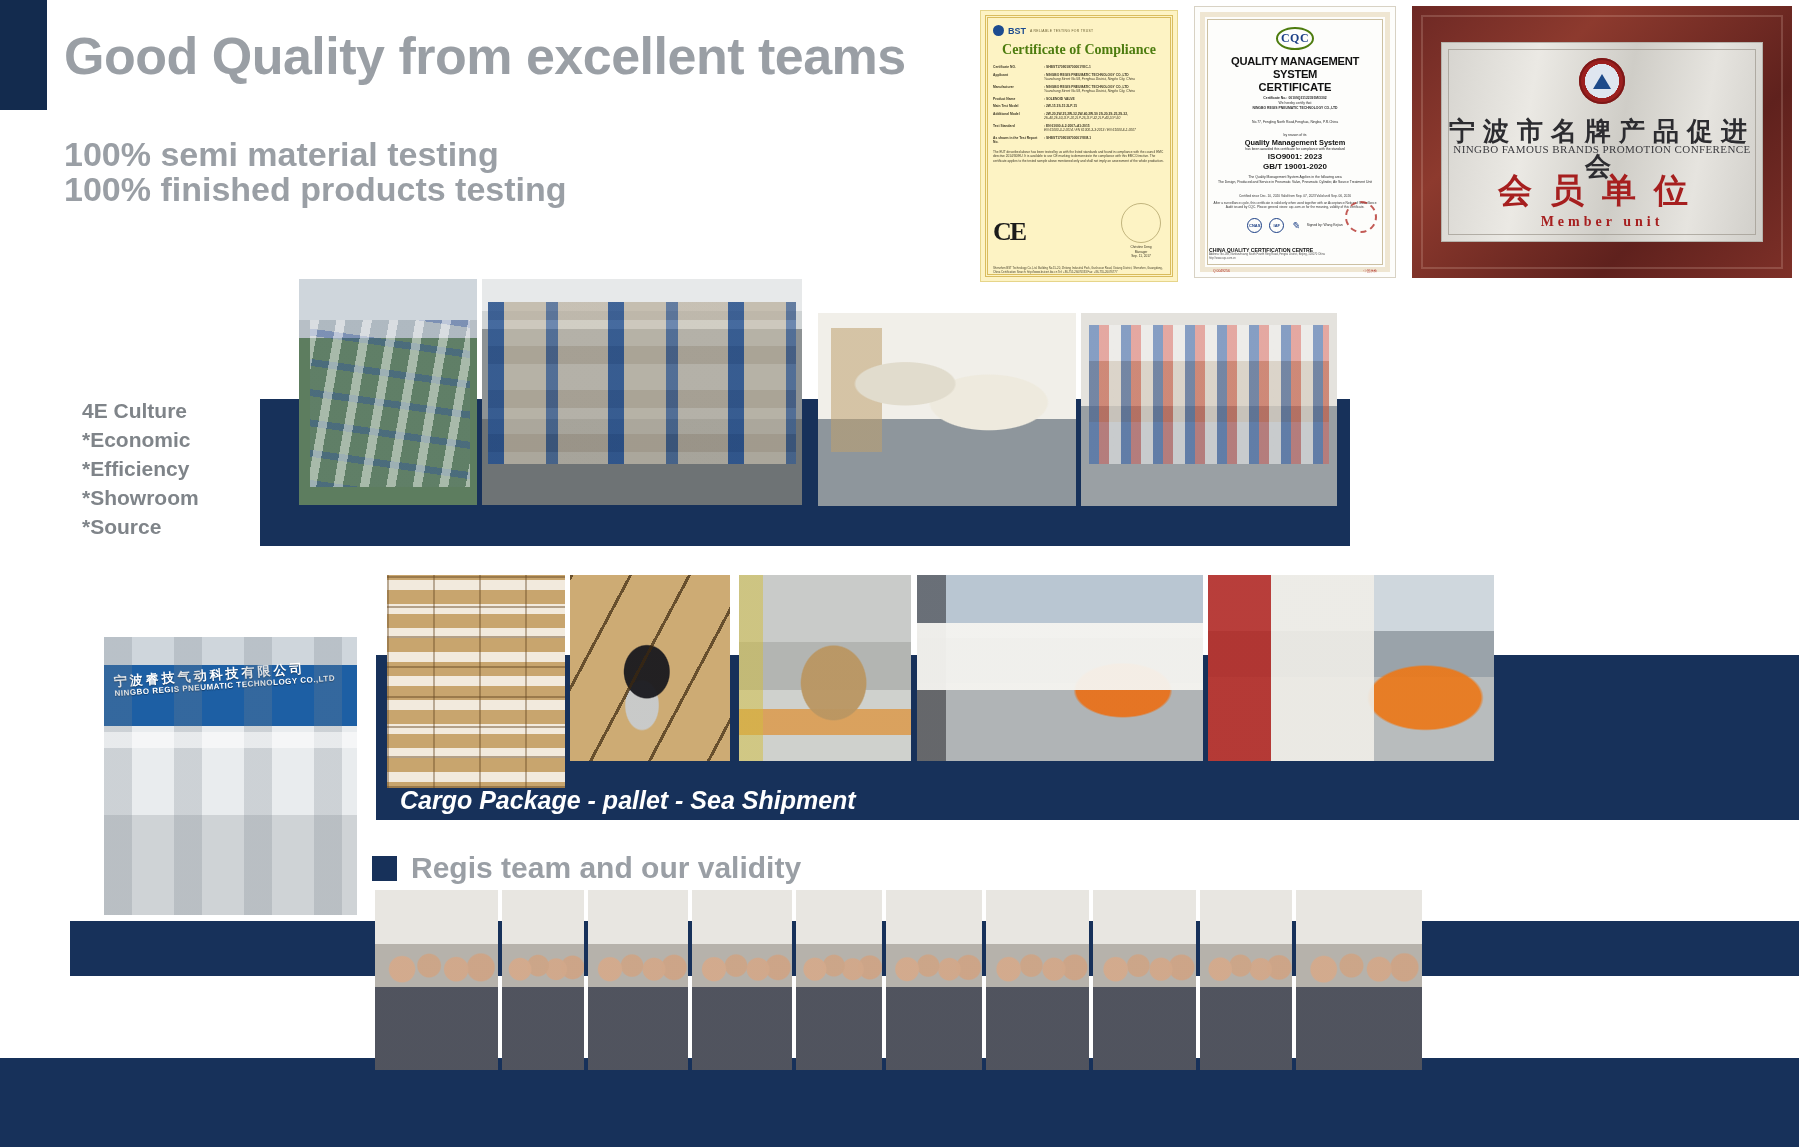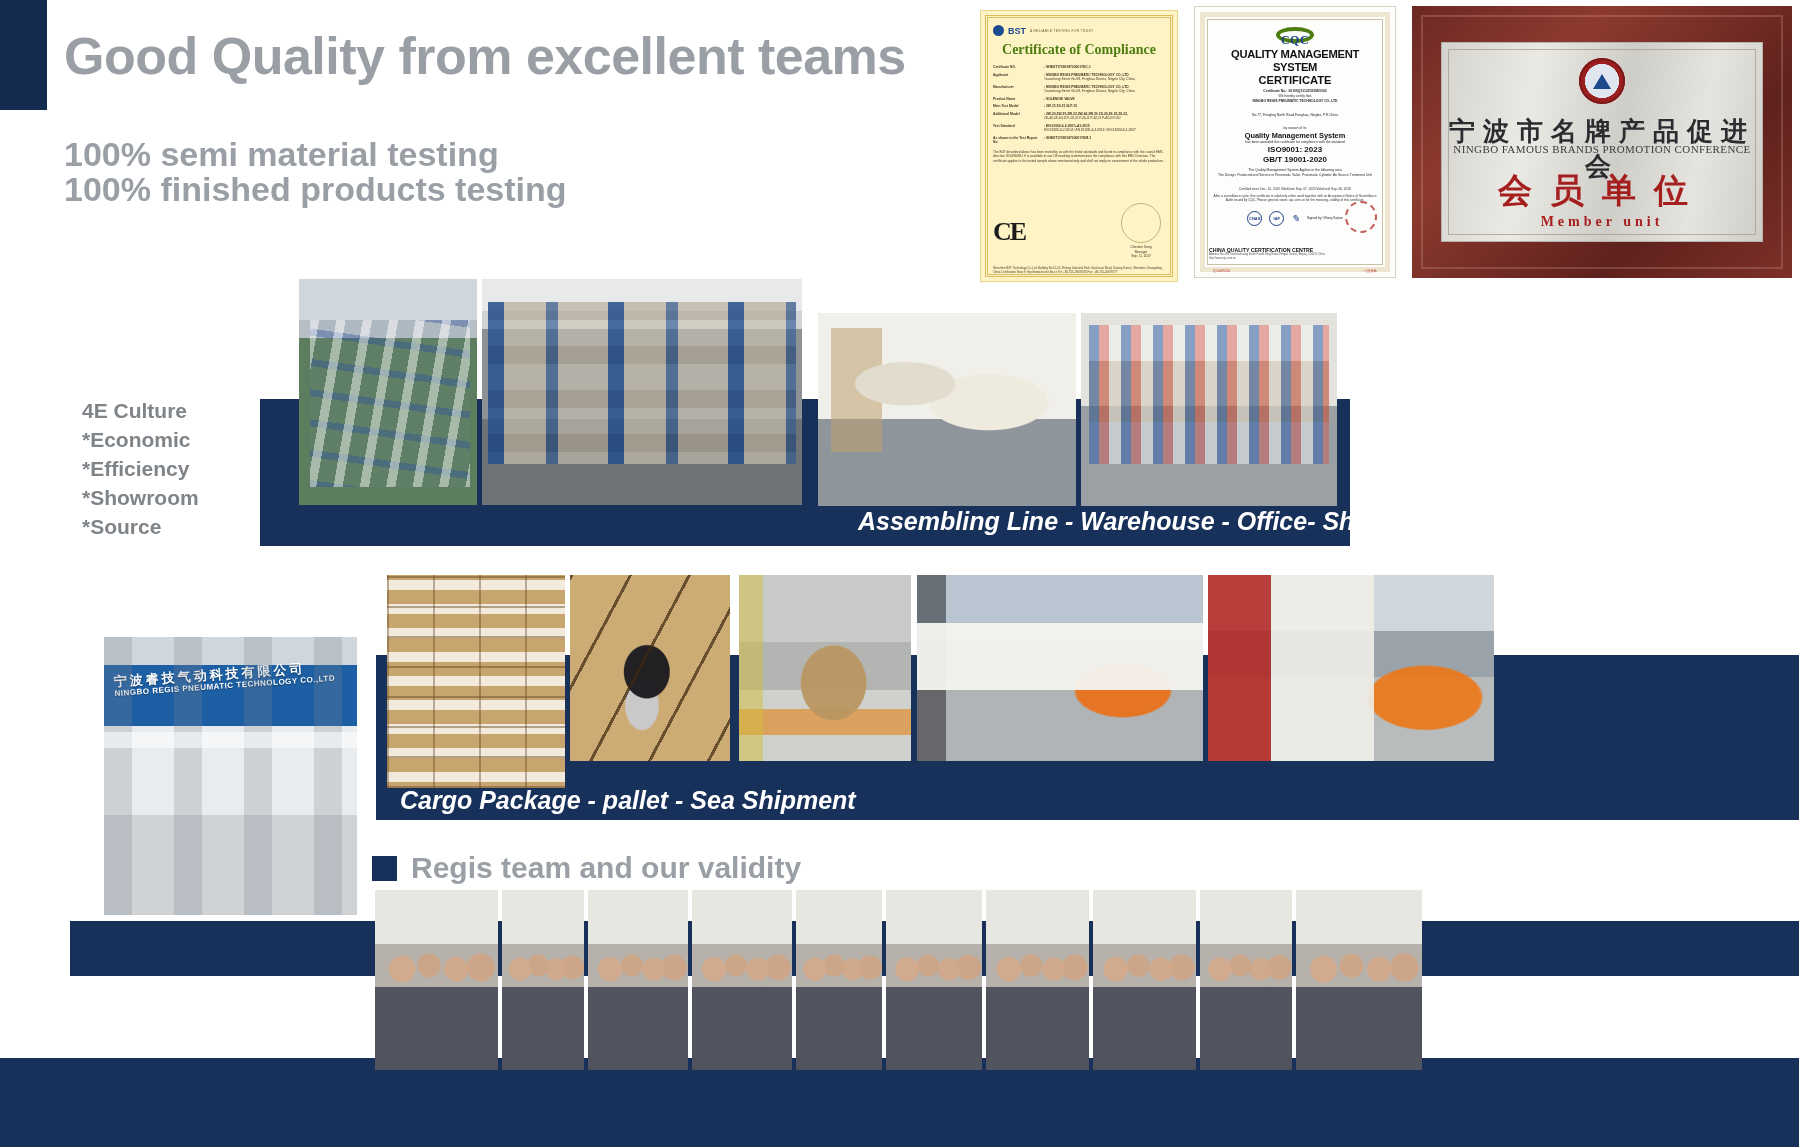--- a/index.html
+++ b/index.html
@@ -225,22 +225,22 @@
   .ce-sign .l { font-size:3.2px; color:#3a3524; line-height:4.6px; }
   .ce-foot { position:absolute; left:12px; right:12px; bottom:6px; font-size:2.8px; color:#4a452e; line-height:3.8px; }
 
   
   #cert-cqc { left: 1194px; top: 6px; width: 202px; height: 272px;
               background:#fdfdfb; border:1px solid #d8d2c4; }
   #cert-cqc .frm { position:absolute; inset:5px; border:5px solid #efe6d2; }
   #cert-cqc .frm:after{ content:""; position:absolute; inset:2px; border:1px solid #ccc0a2; }
   #cert-cqc .in { position:absolute; inset:20px 16px; text-align:center; }
   .cqc-logo {
-    width:38px; height:16px; margin:0 auto 5px;
-    border:4px solid #4d7c0f; border-radius:50%;
+    width:38px; height:23px; margin:0 auto 5px;
+    border:2px solid #4d7c0f; border-radius:50%;
     font-family:"Liberation Serif", serif; font-weight:bold; font-size:12px; color:#1b3f86;
     line-height:19px; letter-spacing:.5px;
   }
   .cqc-t1 { font-size:11.2px; font-weight:bold; color:#111; letter-spacing:-.3px; line-height:13px; }
   .cqc-t2 { font-size:11.2px; font-weight:bold; color:#111; margin-bottom:3px; }
   .cqc-sm { font-size:3.4px; color:#2a2a2a; line-height:5px; }
   .cqc-sm.b { font-weight:bold; }
   .cqc-mid { margin-top:8px; }
   .cqc-h { font-size:7.4px; font-weight:bold; color:#111; }
   .cqc-iso { font-size:8px; font-weight:bold; color:#111; line-height:10px; }
@@ -443,21 +443,20 @@
     <div>*Source</div>
   </div>
 
   <div class="navy-bar" id="bar-mid"></div>
 
   <div class="photo sc-assembly" style="left:299px; top:279px; width:178px; height:226px;"></div>
   <div class="photo sc-warehouse" style="left:482px; top:279px; width:320px; height:226px;"></div>
   <div class="photo sc-office" style="left:818px; top:313px; width:258px; height:193px;"></div>
   <div class="photo sc-showroom" style="left:1081px; top:313px; width:256px; height:193px;"></div>
 
-  <div class="bar-caption" id="cap-assembling">Assembling Line - Warehouse - Office- Showroom</div>
 
   <div class="navy-bar" id="bar-cargo"></div>
 
   <div class="photo sc-boxes" style="left:387px; top:575px; width:178px; height:213px;"></div>
   <div class="photo sc-product" style="left:570px; top:575px; width:160px; height:186px;"></div>
   <div class="photo sc-pallet" style="left:739px; top:575px; width:172px; height:186px;"></div>
   <div class="photo sc-truck-a" style="left:917px; top:575px; width:286px; height:186px;"></div>
   <div class="photo sc-truck-b" style="left:1208px; top:575px; width:286px; height:186px;"></div>
 
   <div class="bar-caption" id="cap-cargo">Cargo Package - pallet - Sea Shipment</div>

